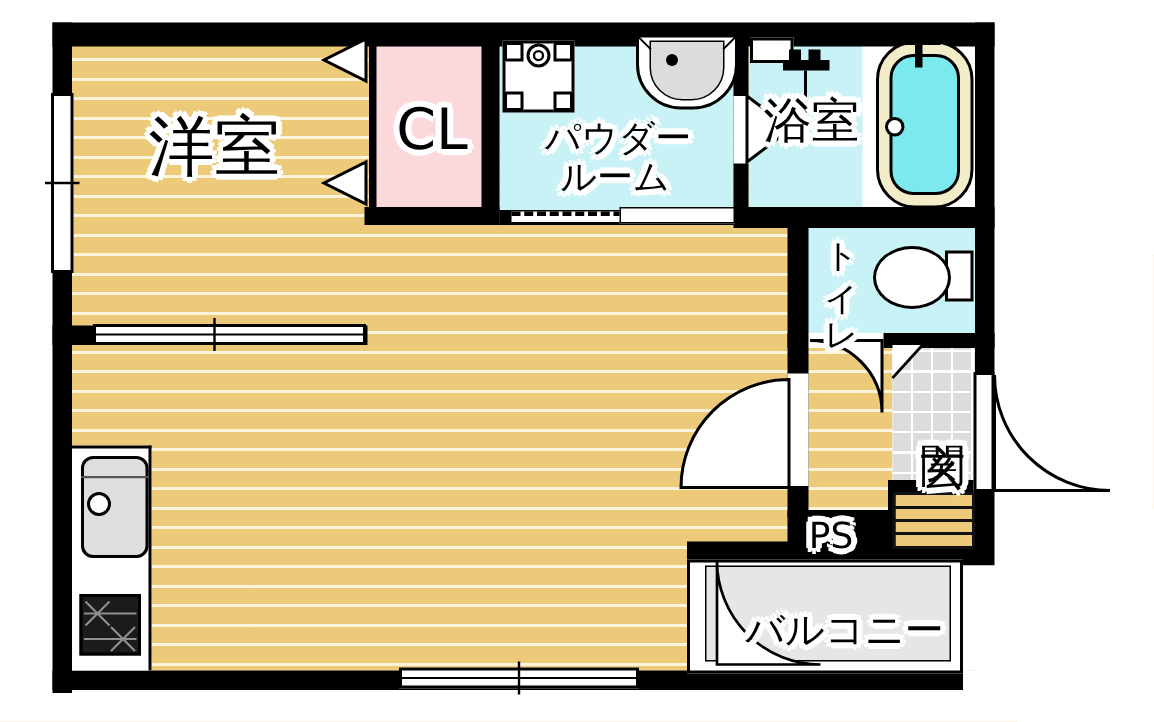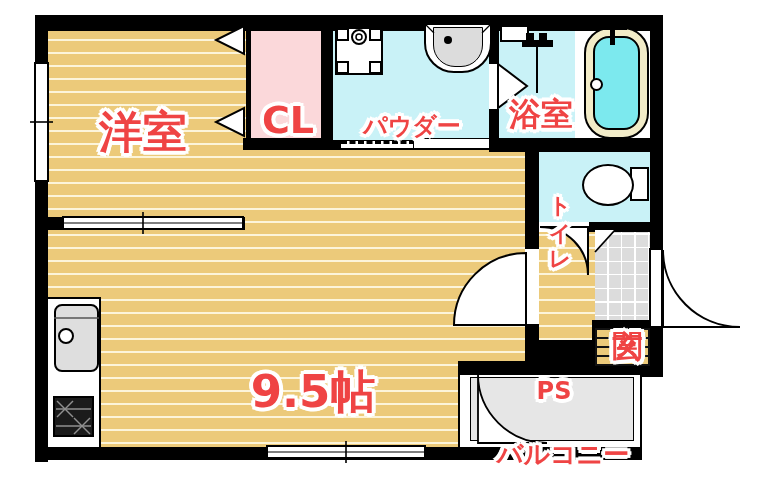--- a/index.html
+++ b/index.html
@@ -9,24 +9,24 @@
   .wall{position:absolute;background:#000;}
   .wood{background:#ecca7a;
         background-image:repeating-linear-gradient(180deg,rgba(255,255,255,0) 0 11px,rgba(255,252,235,.85) 11px 13px);}
   .cyan{background:#c9f2f7;}
   .pink{background:#fbd8da;}
   .white{background:#fff;}
   .tile{background:#dcdcdc;
         background-image:repeating-linear-gradient(0deg,transparent 0 12px,#fff 12px 13.5px),
                          repeating-linear-gradient(90deg,transparent 0 12px,#fff 12px 13.5px);}
   .opening{position:absolute;background:#fff;border:2px solid #000;box-sizing:border-box;}
-  .lbl{position:absolute;font-weight:bold;color:#ef4444;white-space:nowrap;transform:translate(-50%,-50%);z-index:40;
+  .lbl{position:absolute;font-weight:normal;color:#000000;white-space:nowrap;transform:translate(-50%,-50%);z-index:40;
        text-shadow:-3px -3px 0 #fff,3px -3px 0 #fff,-3px 3px 0 #fff,3px 3px 0 #fff,
                    -4px 0 0 #fff,4px 0 0 #fff,0 -4px 0 #fff,0 4px 0 #fff,
-                   -2px -2px 0 #fff,2px 2px 0 #fff,2px -2px 0 #fff,-2px 2px 0 #fff;margin-top:34px;}
+                   -2px -2px 0 #fff,2px 2px 0 #fff,2px -2px 0 #fff,-2px 2px 0 #fff;}
   .vert{writing-mode:vertical-rl;text-orientation:upright;letter-spacing:2px;}
   svg.overlay{position:absolute;left:0;top:0;z-index:30;pointer-events:none;}
   .fix{position:absolute;box-sizing:border-box;z-index:20;}
 </style>
 </head>
 <body>
 
 <div class="plan">
 
   <div class="abs wood" style="left:48px;top:28px;width:602px;height:419px;"></div>
@@ -125,20 +125,20 @@
     <line x1="30" y1="122" x2="53" y2="122" stroke="#000" stroke-width="1.6"></line>
     <line x1="143" y1="212" x2="143" y2="234" stroke="#000" stroke-width="1.6"></line>
     <line x1="64" y1="223" x2="242" y2="223" stroke="#000" stroke-width="1.2"></line>
     <line x1="346" y1="441" x2="346" y2="463" stroke="#000" stroke-width="1.6"></line>
     <line x1="268" y1="452" x2="424" y2="452" stroke="#000" stroke-width="1.2"></line>
   </svg>
 
   <div class="lbl" style="left:143px;top:98px;font-size:44px;">洋室</div>
   <div class="lbl" style="left:412px;top:92px;font-size:24px;">パウダー</div>
   <div class="lbl" style="left:288px;top:86px;font-size:38px;">CL</div>
+  <div class="lbl" style="left:410px;top:118px;font-size:24px;">ルーム</div>
   <div class="lbl" style="left:541px;top:81px;font-size:32px;">浴室</div>
   <div class="lbl vert" style="left:560px;top:187px;font-size:22px;">トイレ</div>
   <div class="lbl vert" style="left:627px;top:273px;font-size:30px;">玄関</div>
-  <div class="lbl" style="left:313px;top:358px;font-size:45px;">9.5帖</div>
   <div class="lbl" style="left:554px;top:357px;font-size:24px;">PS</div>
   <div class="lbl" style="left:563px;top:420px;font-size:26px;">バルコニー</div>
 
 </div>
 
 </body></html>

